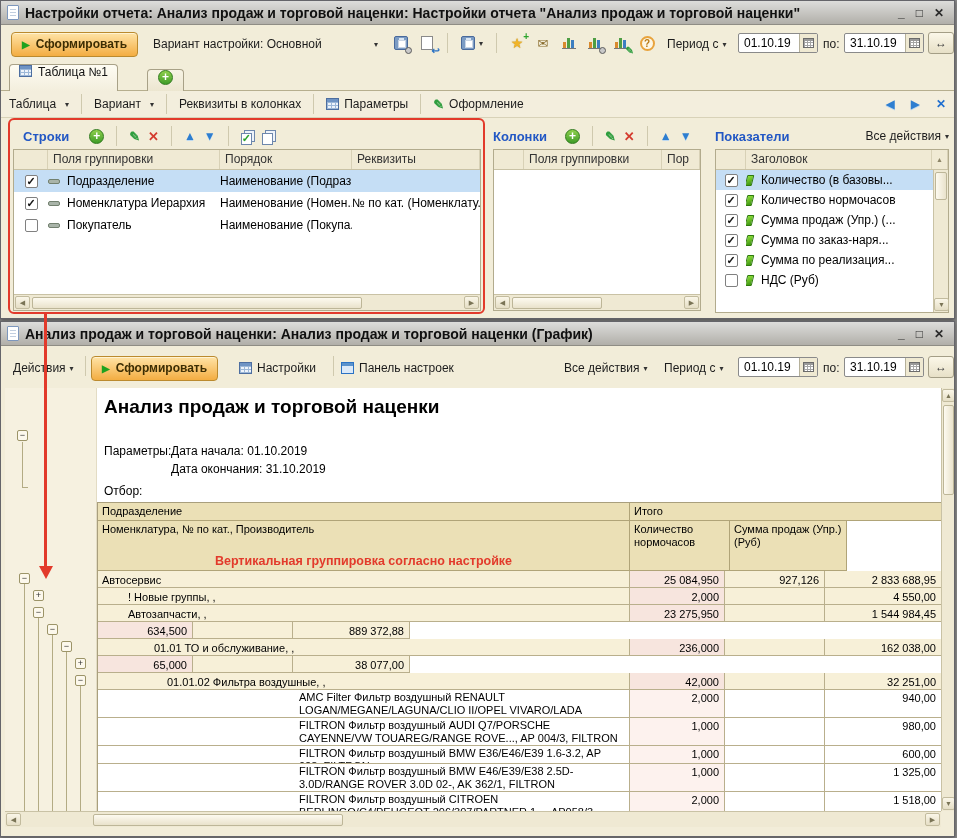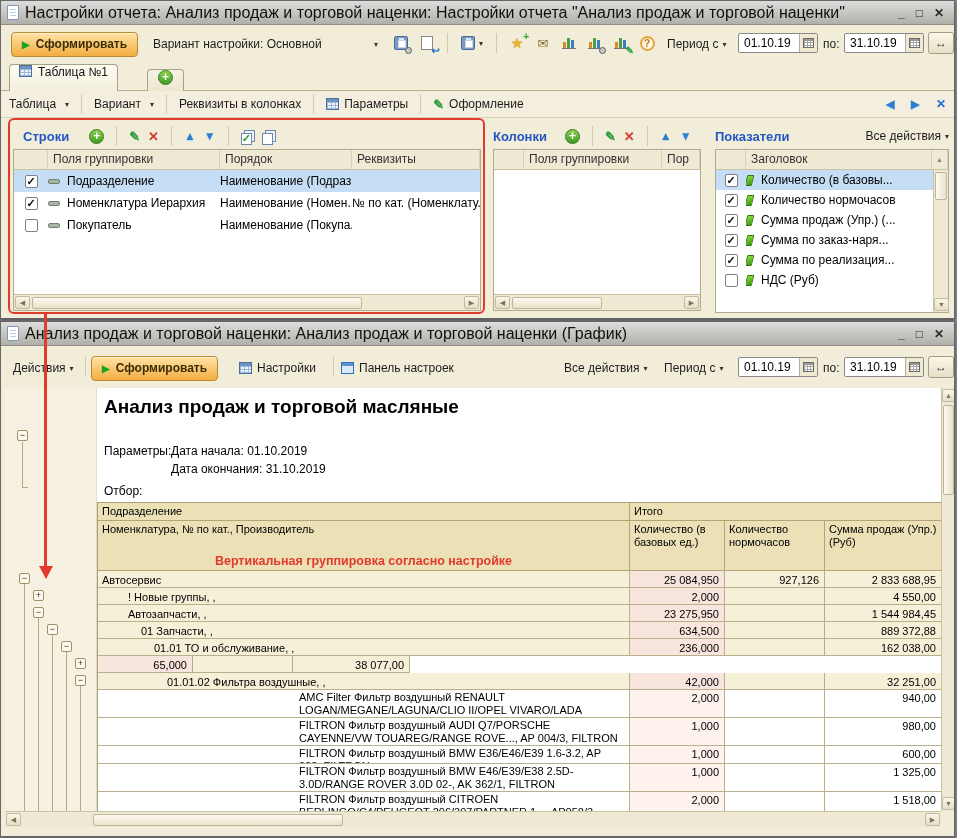--- a/index.html
+++ b/index.html
@@ -1,21 +1,21 @@
 <!DOCTYPE html>
 <html><head>
 <meta charset="utf-8">
 <style>
 *{margin:0;padding:0;box-sizing:border-box}
 html,body{width:957px;height:838px}
 body{position:relative;font-family:"Liberation Sans",sans-serif;background:#8d8d8d;overflow:hidden}
 .abs{position:absolute}
 .win{position:absolute;background:#f2edd9;border:1px solid #65656a;box-shadow:0 1px 4px rgba(0,0,0,.45)}
 .tbar{height:24px;background:linear-gradient(#dddddb,#b1afa9);border-bottom:1px solid #8f8d85;display:flex;align-items:center;gap:6px;padding:0 6px}
-.tbar .t{font-size:16px;font-weight:normal;color:#101010;white-space:nowrap;overflow:hidden;flex:1}
+.tbar .t{font-size:14px;font-weight:bold;color:#101010;white-space:nowrap;overflow:hidden;flex:1}
 .wbtns{display:flex;gap:11px;align-items:center;padding-right:4px}
 .wbtns span{font-size:12px;font-weight:bold;color:#2b2b2b;line-height:12px}
 .doc{width:12px;height:15px;background:#fff;border:1px solid #7d97bd;border-radius:1px;position:relative;flex:none}
 .doc:after{content:"";position:absolute;left:2px;top:3px;right:2px;height:1px;background:#c2cfe0;box-shadow:0 3px 0 #c2cfe0,0 6px 0 #c2cfe0}
 .lbl{font-size:12px;color:#1c1c1c;white-space:nowrap}
 .dd{font-size:8px;color:#333;margin-left:4px}
 .flex{display:flex;align-items:center}
 .btn-gen{height:25px;border:1px solid #bb8a2e;border-radius:4px;background:linear-gradient(#ffe3a6,#f3ad42);display:flex;align-items:center;gap:6px;padding:0 10px;font-weight:bold;font-size:12px;color:#3c2d03;box-shadow:inset 0 1px 0 #fff3d2}
 .play{color:#1ea21e;font-size:10px}
 .vsep{width:1px;height:20px;background:#cfc9ae;margin:0 4px;flex:none}
@@ -443,41 +443,40 @@
       </span>
   </div>
   <div class="abs rbtn" style="left:927px;top:34px">
       <span>↔</span>
     </div>
 
   <div class="repclip" style="left:0;top:66px;width:953px;height:423px">
     <div class="gutter" style="left:4px;top:0;width:92px;height:423px"></div>
     <div class="sheet" style="left:96px;top:0;width:844px;height:423px"></div>
 
-    <div class="rtitle" style="left:103px;top:8px">Анализ продаж и торговой масляные</div>
+    <div class="rtitle" style="left:103px;top:8px">Анализ продаж и торговой наценки</div>
     <div class="rlab" style="left:103px;top:56px">Параметры:</div>
     <div class="rlab" style="left:170px;top:56px">Дата начала: 01.10.2019</div>
     <div class="rlab" style="left:170px;top:74px">Дата окончания: 31.10.2019</div>
     <div class="rlab" style="left:103px;top:96px">Отбор:</div>
 
     <span class="exp" style="left:16px;top:42px">−</span>
     <span class="tline" style="left:21px;top:54px;height:45px"></span>
     <span class="tline" style="left:21px;top:99px;width:6px;height:1px"></span>
 
     <div class="rtable" style="left:96px;top:114px;width:845px">
       <div class="rrow hrow" style="height:18px">
         <div class="rc rname">Подразделение</div>
         <div class="rc" style="width:312px;padding:2px 4px">Итого</div>
       </div>
       <div class="rrow hrow" style="height:50px">
         <div class="rc rname" style="display:flex;flex-direction:column;justify-content:space-between">
           <span>Номенклатура, № по кат., Производитель</span>
           <span class="annot">Вертикальная группировка согласно настройке</span>
         </div>
-        <div class="rc" style="width:95px;padding:2px 4px">Количество (в базовых ед.)</div>
         <div class="rc" style="width:100px;padding:2px 4px">Количество нормочасов</div>
         <div class="rc" style="width:117px;padding:2px 4px">Сумма продаж (Упр.) (Руб)</div>
       </div>
 
       <div class="rrow g">
         <div class="rc rname">
             <div class="nametxt" style="padding-left:4px">Автосервис</div>
           </div>
         <div class="rc rqty">25 084,950</div>
         <div class="rc rhrs">927,126</div>
@@ -493,23 +492,20 @@
       </div>
       <div class="rrow g">
         <div class="rc rname">
             <div class="nametxt" style="padding-left:30px">Автозапчасти, ,</div>
           </div>
         <div class="rc rqty">23 275,950</div>
         <div class="rc rhrs"></div>
         <div class="rc rsum">1 544 984,45</div>
       </div>
       <div class="rrow g">
-        <div class="rc rname">
-            <div class="nametxt" style="padding-left:43px">01 Запчасти, ,</div>
-          </div>
         <div class="rc rqty">634,500</div>
         <div class="rc rhrs"></div>
         <div class="rc rsum">889 372,88</div>
       </div>
       <div class="rrow g">
         <div class="rc rname">
             <div class="nametxt" style="padding-left:56px">01.01 ТО и обслуживание, ,</div>
           </div>
         <div class="rc rqty">236,000</div>
         <div class="rc rhrs"></div>

